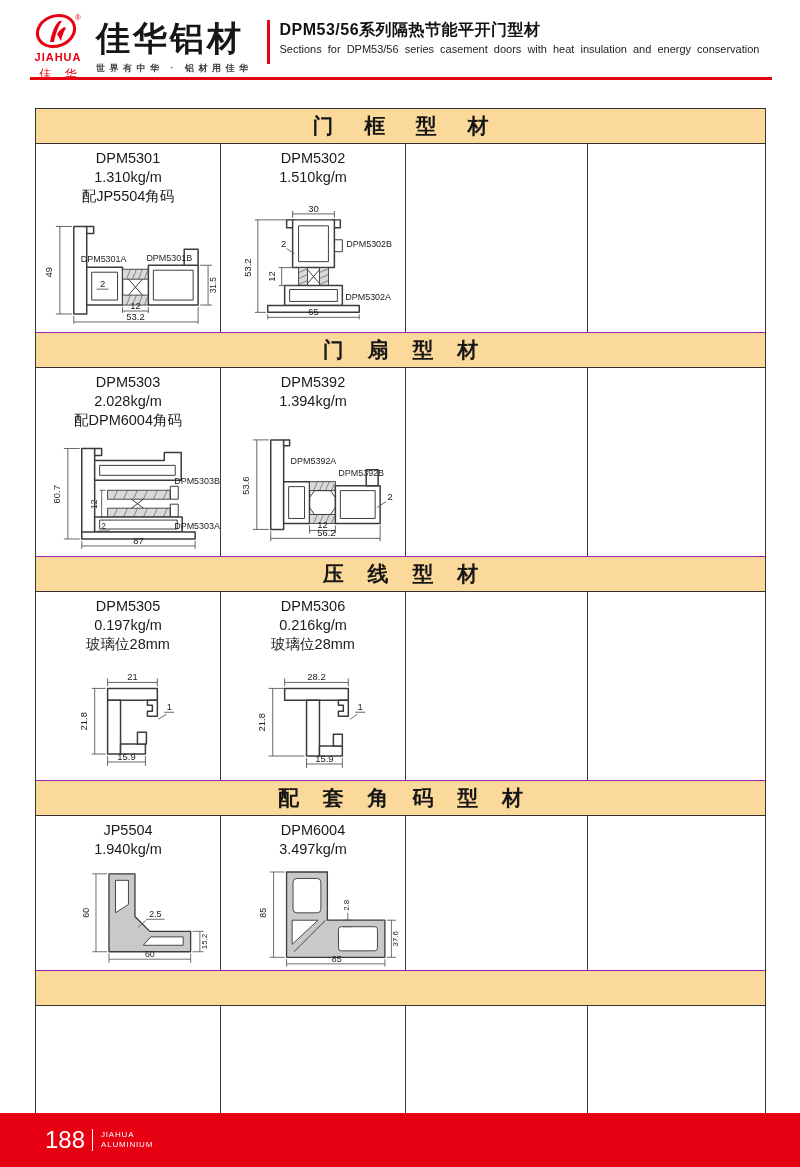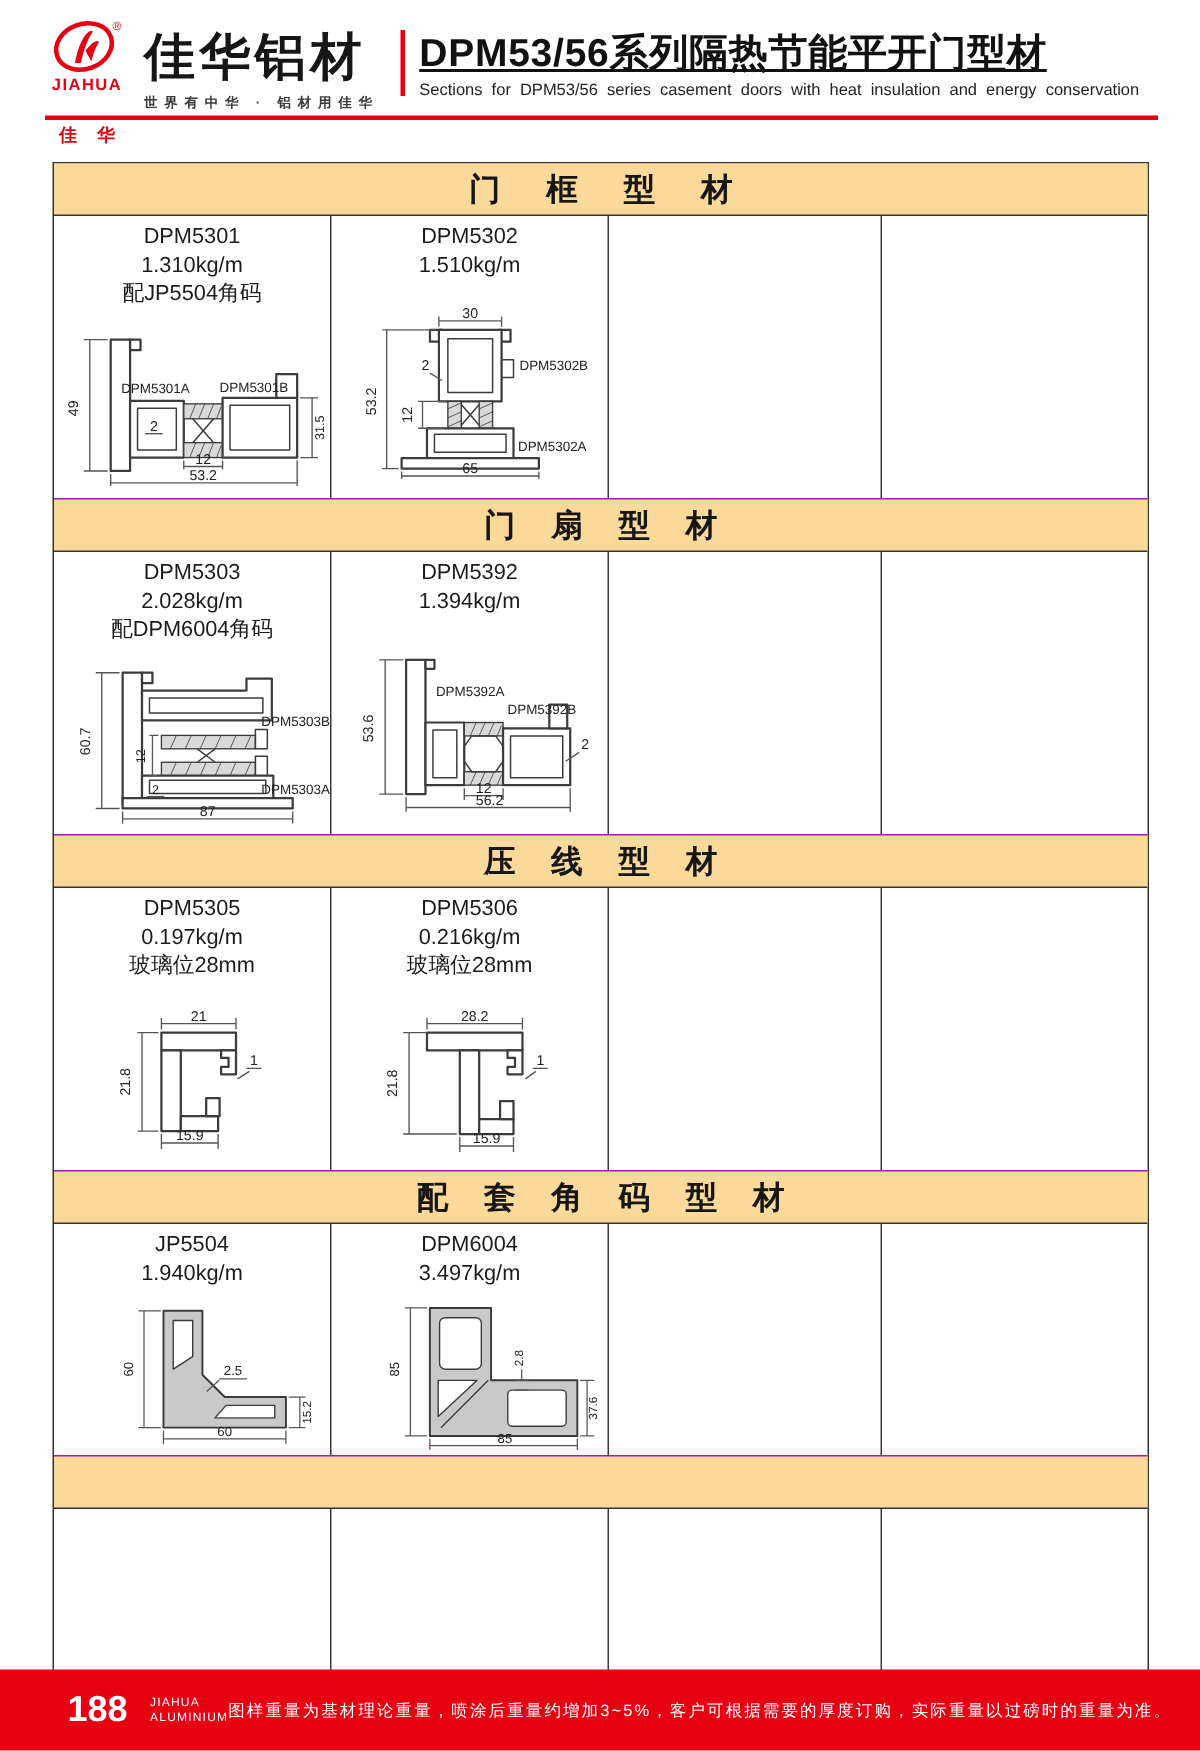--- a/index.html
+++ b/index.html
@@ -4,27 +4,27 @@
 <style>
   html,body{margin:0;padding:0;background:#fff;}
   body{width:800px;height:1167px;position:relative;font-family:"Liberation Sans","DejaVu Sans",sans-serif;overflow:hidden;}
   .page{position:absolute;inset:0;background:#fff;}
 
   
   .hdr{position:absolute;left:30px;top:12px;right:28px;height:62px;display:flex;align-items:flex-start;}
   .logo-left{width:56px;display:flex;flex-direction:column;align-items:center;}
   .logo-left svg{display:block;}
   .logo-en{color:#d21;color:#E60012;font-weight:bold;font-size:11px;letter-spacing:1px;margin-top:1px;}
-  .logo-cn{color:#E60012;font-weight:bold;font-size:12px;letter-spacing:5px;margin-top:19px;text-indent:5px;}
+  .logo-cn{color:#E60012;font-weight:normal;font-size:12px;letter-spacing:5px;margin-top:3px;text-indent:5px;}
   .company{margin-left:10px;display:flex;flex-direction:column;}
   .company-name{font-size:34px;font-weight:900;color:#161616;letter-spacing:3px;line-height:1;margin-top:9px;}
   .company-tagline{font-size:9px;color:#3a3a3a;letter-spacing:4.5px;margin-top:7px;font-weight:bold;}
   .vdiv{width:3px;background:#E60012;height:44px;margin:8px 10px 0 14px;}
   .titles{display:flex;flex-direction:column;}
-  .page-title{font-size:26px;font-weight:900;color:#111;line-height:1.1;margin-top:9px;letter-spacing:0.5px;text-decoration:underline;}
+  .page-title{font-size:16px;font-weight:900;color:#111;line-height:1.1;margin-top:9px;letter-spacing:0.5px;}
   .page-subtitle{font-size:11px;color:#222;margin-top:4px;word-spacing:3px;}
   .red-rule{position:absolute;left:30px;right:28px;top:77px;height:3px;background:#E60012;}
 
   
   .catalog{position:absolute;left:35px;top:108px;width:729px;border:1px solid #333;background:#fff;}
   .band{height:34px;background:#FBD99B;border-top:1px solid #a21caf;border-bottom:1px solid #333;display:flex;align-items:center;justify-content:center;}
   .section:first-child .band{border-top:none;font-family:Liberation Mono, monospace;}
   .band span{font-size:21px;font-weight:bold;color:#161616;letter-spacing:9px;text-indent:9px;}
   .prow{display:grid;grid-template-columns:185px 185px 182px 1fr;height:188px;}
   .prow.short{height:154px;}
@@ -41,21 +41,21 @@
   .hx{stroke:#3b3b3b;stroke-width:0.55;fill:none;}
   .gray{fill:#c9c9c9;stroke:#3b3b3b;stroke-width:1.4;stroke-linejoin:round;}
   .void{fill:#fff;stroke:#3b3b3b;stroke-width:1;stroke-linejoin:round;}
   .dl{stroke:#555;stroke-width:0.9;fill:none;}
   .dt{font-family:"Liberation Sans",sans-serif;font-size:9.5px;fill:#222;}
   .dts{font-family:"Liberation Sans",sans-serif;font-size:8.5px;fill:#222;}
   .pl{font-family:"Liberation Sans",sans-serif;font-size:9px;fill:#222;}
 
   
   .footer{position:absolute;left:0;right:0;bottom:0;height:54px;background:#E60012;color:#fff;display:flex;align-items:center;}
-  .pageno{font-size:24px;font-weight:bold;margin-left:45px;line-height:1;}
+  .pageno{font-size:24px;font-weight:normal;margin-left:45px;line-height:1;}
   .fdiv{width:1px;height:22px;background:#fff;margin:0 8px 0 7px;}
   .fbrand{font-size:8px;line-height:1.25;letter-spacing:0.8px;}
   .disclaimer{margin-left:auto;margin-right:28px;font-size:11px;letter-spacing:1.4px;white-space:nowrap;}
 </style>
 </head>
 <body>
 
 <div class="page">
 
   <div class="hdr">
@@ -362,16 +362,15 @@
 
   </div>
 
   <div class="footer">
     <div class="pageno">188</div>
     <div class="fdiv"></div>
     <div class="fbrand">
       <div>JIAHUA</div>
       <div>ALUMINIUM</div>
     </div>
-    <div class="disclaimer">图样重量为基材理论重量，喷涂后重量约增加3~5%，客户可根据需要的厚度订购，实际重量以过磅时的重量为准。</div>
   </div>
 
 </div>
 
 </body></html>

